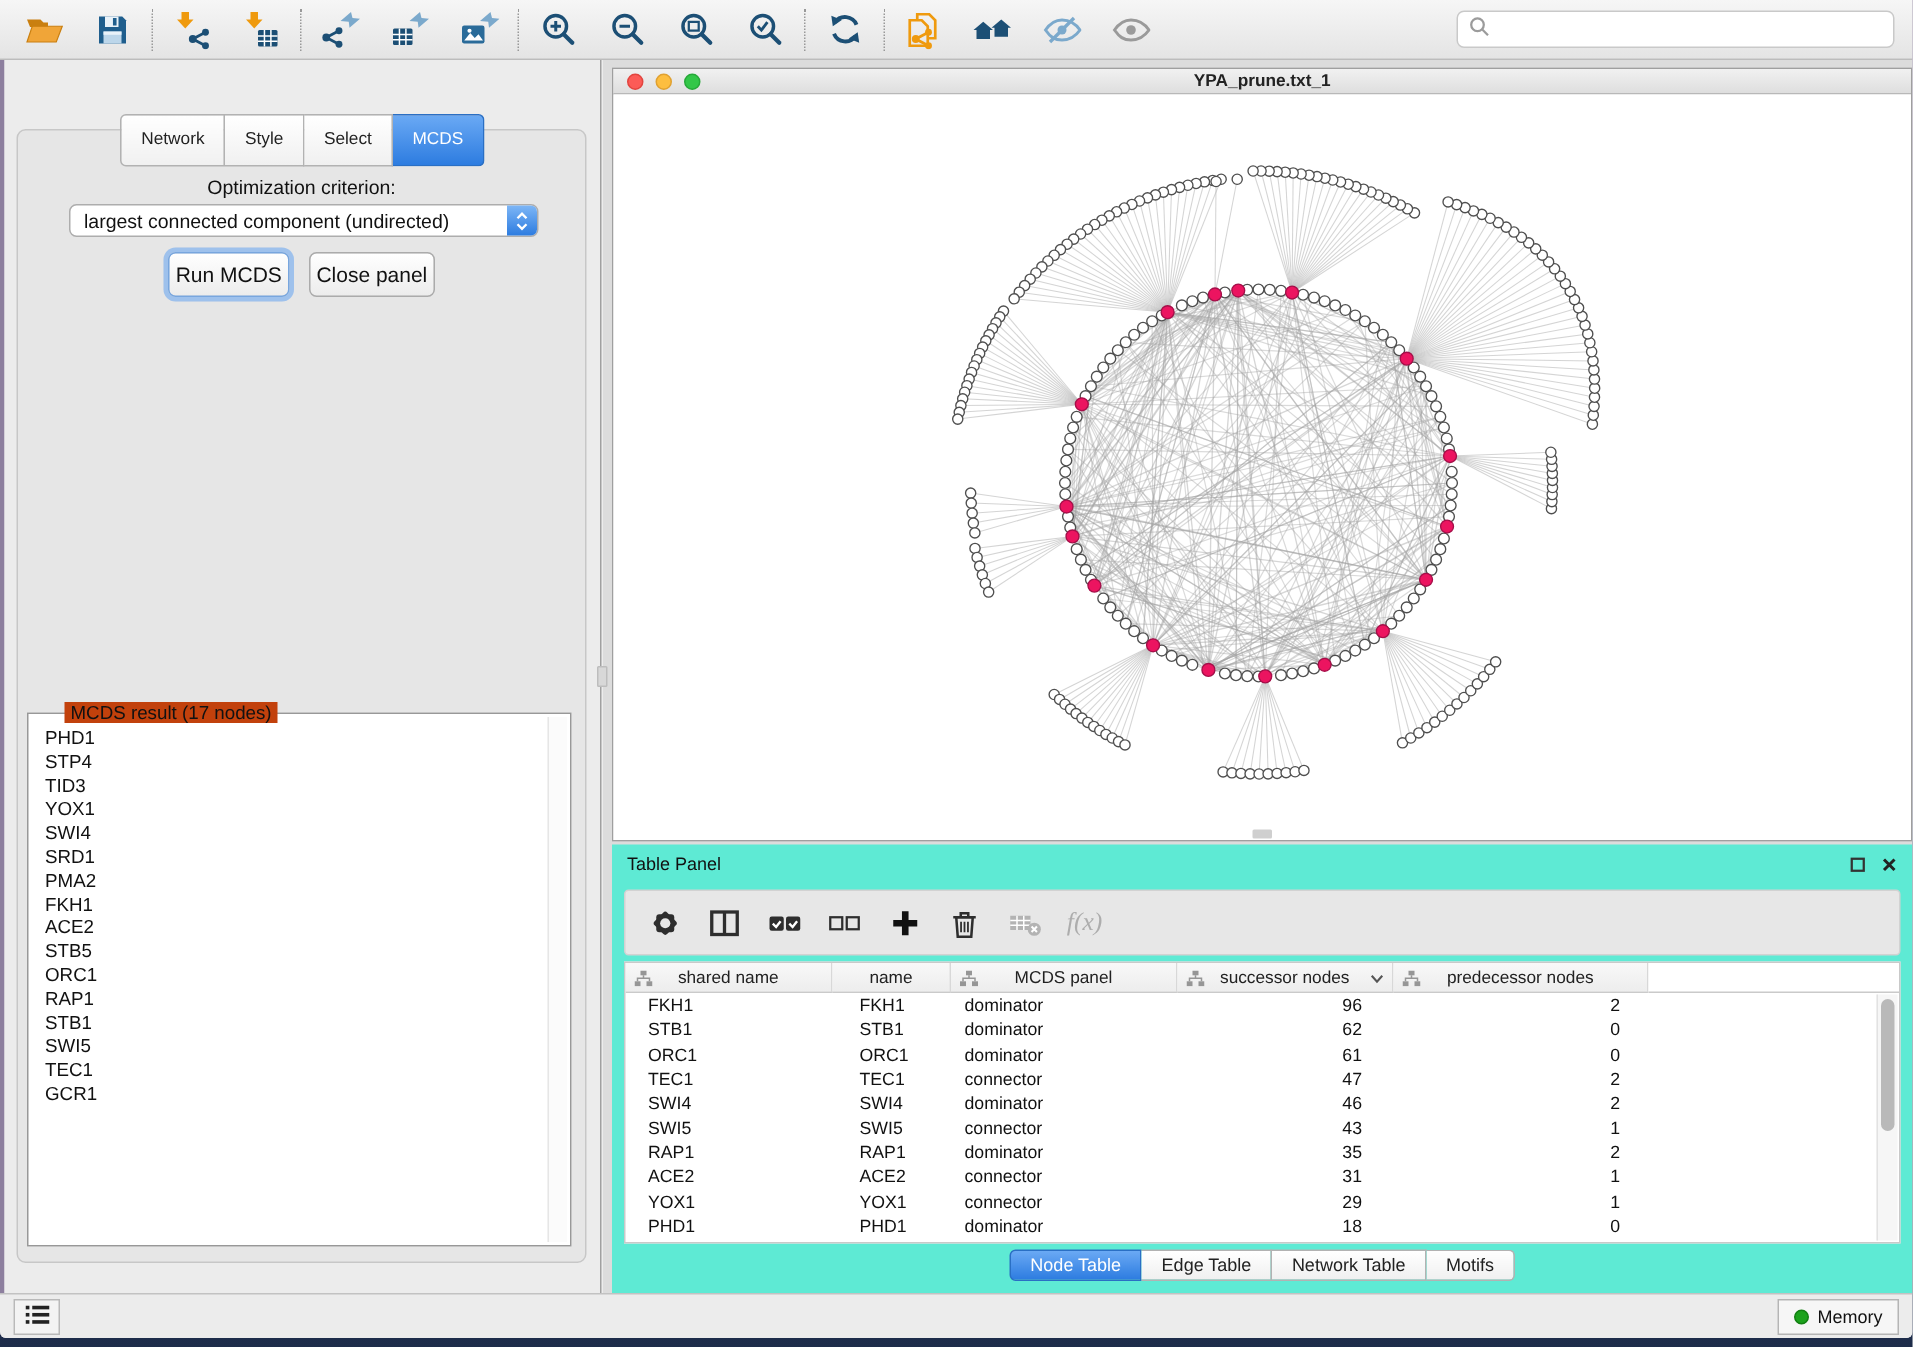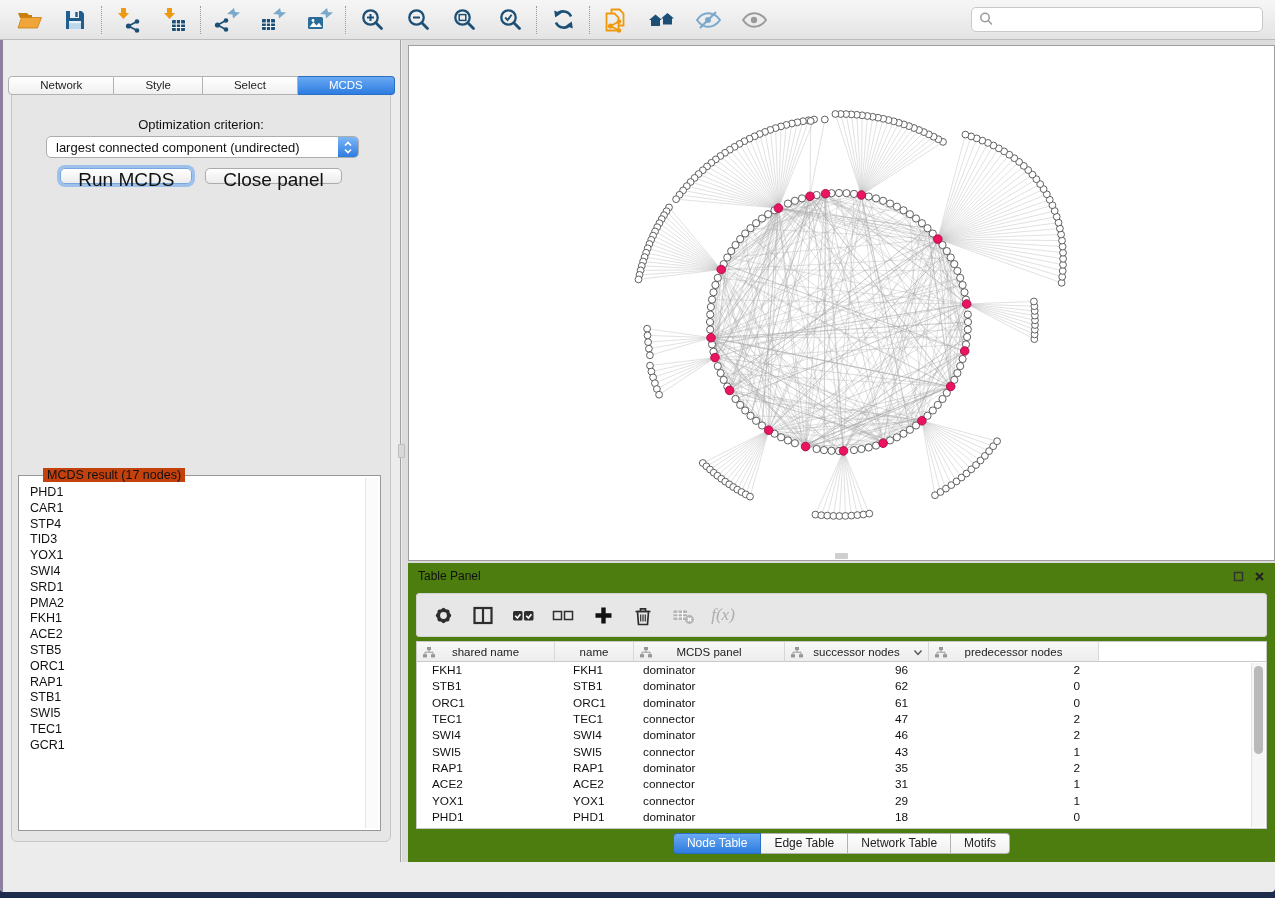--- a/index.html
+++ b/index.html
@@ -27,35 +27,35 @@
   
   .panel-header { height:26px; display:flex; align-items:center; padding:0 10px; font-size:12px; color:#111; }
   .win-btns { margin-left:auto; display:flex; gap:10px; align-items:center; }
   .win-btns span { display:flex; }
 
   
   #wall-left { position:absolute; left:0; top:40px; width:3px; bottom:0; background:#8d7f9e; }
   #control-panel { position:absolute; left:3px; top:40px; width:398px; bottom:30px;
     background:#ececec; border-right:1px solid #a0a0a0; }
   .cp-tabs { position:absolute; top:36px; left:0; right:0; display:flex; justify-content:center; z-index:3; }
-  .tab { height:19px; line-height:17px; padding:0 31px; font-size:11.5px;
+  .tab { height:35px; line-height:17px; padding:0 13px; font-size:11.5px;
     background:linear-gradient(#ffffff,#f0f0f0); border:1px solid #b2b2b2; border-left:none; color:#222; cursor:default; }
   .tab:first-child { border-left:1px solid #b2b2b2; border-radius:4px 0 0 4px; }
   .tab:last-child { border-radius:0 4px 4px 0; }
   .tab.selected { background:linear-gradient(#6aa9f4,#2d7ce0); color:#fff; border-color:#2a6fc4; }
   .cp-body { position:absolute; top:46px; left:8px; right:9px; bottom:20px;
     background:#e6e6e6; border:1px solid #c7c7c7; border-radius:6px; }
   .opt-label { text-align:center; margin-top:30px; font-size:13px; color:#111; }
   .combo { position:absolute; top:49px; left:34px; width:313px; height:22px; background:#fff;
     border:1px solid #adadad; border-radius:5px; display:flex; align-items:center; font-size:13px; cursor:default; }
   .combo .val { padding-left:9px; flex:1; white-space:nowrap; overflow:hidden; }
   .combo .stepper { width:20px; height:20px; margin-right:0px; border-radius:0 4px 4px 0;
     background:linear-gradient(#7db6f6,#2d7ce0); display:flex; align-items:center; justify-content:center; }
   .btn-row { position:absolute; top:81px; left:0; right:0; display:flex; justify-content:center; gap:13px; }
-  .btn { height:16px; padding:0 17px; font-size:19px; color:#111;
+  .btn { height:30px; padding:0 4px; font-size:14px; color:#111;
     background:linear-gradient(#ffffff,#ececec); border:1px solid #ababab; border-radius:5px; cursor:default; }
   .btn.focused { box-shadow:0 0 0 3px rgba(110,168,240,.6); border-color:#78a6de; }
   .result-box { position:absolute; left:6px; right:9px; top:388px; bottom:10px;
     border:1px solid #989898; background:#fff; }
   .result-legend { position:absolute; top:-8px; left:24px; background:#c2410c; padding:0 4px; font-size:12.5px; }
   .result-list { position:absolute; inset:2px 16px 2px 2px; overflow:hidden; padding:7px 0 0 9px;
     font-size:12.5px; line-height:15.8px; }
   .result-scroll { position:absolute; top:2px; right:2px; bottom:2px; width:13px;
     background:#fbfbfb; border-left:1px solid #e6e6e6; }
 
@@ -72,21 +72,21 @@
     position:relative; display:flex; align-items:center; justify-content:center;
     font-size:11.5px; font-weight:bold; color:#222; }
   .lights { position:absolute; left:9px; top:3px; display:flex; gap:8px; }
   .light { width:11px; height:11px; border-radius:50%; }
   .light.red { background:#fc5b57; border:1px solid #e2453f; }
   .light.yellow { background:#fdbe3f; border:1px solid #e0a131; }
   .light.green { background:#33c748; border:1px solid #27a939; }
   .nw-canvas { position:absolute; left:0; right:0; top:17px; bottom:0; background:#fff; }
 
   
-  #tablepanel { position:absolute; left:6px; top:523px; right:0; bottom:0; background:#4d7c0f; }
+  #tablepanel { position:absolute; left:6px; top:523px; right:0; bottom:0; background:#5eead4; }
   .tp-toolbar { position:absolute; left:8px; right:8px; top:30px; height:44px; background:#e7e7e7;
     border:1px solid #d2d2d2; border-radius:3px; display:flex; align-items:center; gap:16px; padding:0 14px; }
   .tp-ticon { border:none; background:transparent; display:flex; align-items:center; justify-content:center;
     width:24px; height:26px; cursor:default; }
   .tp-table { position:absolute; left:8px; right:8px; top:78px; height:188px; background:#fff;
     border:1px solid #c9c9c9; overflow:hidden; }
   .thead { display:flex; height:20px; }
   .th { position:relative; display:flex; align-items:center; justify-content:center; font-size:11.5px;
     color:#222; background:linear-gradient(#f8f8f8,#ededed); border-right:1px solid #d8d8d8;
     border-bottom:1px solid #cacaca; flex-shrink:0; cursor:default; }
@@ -347,21 +347,20 @@
           </span>
       </div>
       <div class="btn-row">
         <button class="btn focused">Run MCDS</button>
         <button class="btn">Close panel</button>
       </div>
       <div class="result-box">
         <span class="result-legend">MCDS result (17 nodes)</span>
         <div class="result-list">
             <div class="result-item">PHD1</div>
-            <div class="result-item">CAR1</div>
             <div class="result-item">STP4</div>
             <div class="result-item">TID3</div>
             <div class="result-item">YOX1</div>
             <div class="result-item">SWI4</div>
             <div class="result-item">SRD1</div>
             <div class="result-item">PMA2</div>
             <div class="result-item">FKH1</div>
             <div class="result-item">ACE2</div>
             <div class="result-item">STB5</div>
             <div class="result-item">ORC1</div>
@@ -374,20 +373,28 @@
         <div class="result-scroll"></div>
       </div>
     </div>
   </div>
 
   <div id="right">
     <div class="v-grip"></div>
     <div class="h-grip"></div>
 
     <div id="netwin">
+      <div class="nw-title">
+        <span class="lights">
+          <span class="light red"></span>
+          <span class="light yellow"></span>
+          <span class="light green"></span>
+        </span>
+        <span>YPA_prune.txt_1</span>
+      </div>
       <div class="nw-canvas">
         <svg id="netsvg" width="866" height="497" viewBox="0 0 866 497">
             <g>
               <line x1="557.7" y1="241.0" x2="303.0" y2="281.4" stroke="#a3a3a3" stroke-opacity="0.4" stroke-width="0.8"></line>
               <line x1="557.7" y1="241.0" x2="326.5" y2="336.0" stroke="#a3a3a3" stroke-opacity="0.4" stroke-width="0.8"></line>
               <line x1="557.7" y1="241.0" x2="318.3" y2="323.5" stroke="#a3a3a3" stroke-opacity="0.4" stroke-width="0.8"></line>
               <line x1="557.7" y1="241.0" x2="500.9" y2="366.8" stroke="#a3a3a3" stroke-opacity="0.4" stroke-width="0.8"></line>
               <line x1="557.7" y1="241.0" x2="304.5" y2="288.7" stroke="#a3a3a3" stroke-opacity="0.4" stroke-width="0.8"></line>
               <line x1="557.7" y1="241.0" x2="545.3" y2="201.1" stroke="#a3a3a3" stroke-opacity="0.4" stroke-width="0.8"></line>
               <line x1="557.7" y1="241.0" x2="303.0" y2="281.4" stroke="#a3a3a3" stroke-opacity="0.4" stroke-width="0.8"></line>
@@ -1392,13 +1399,31 @@
       </div>
       <div class="tp-tabs">
           <button class="tab selected">Node Table</button>
           <button class="tab">Edge Table</button>
           <button class="tab">Network Table</button>
           <button class="tab">Motifs</button>
         </div>
     </div>
   </div>
 
+  <div id="statusbar">
+    <button class="sb-btn">
+      <span><svg width="16" height="13">
+            <g fill="#222">
+              <rect x="0" y="0.5" width="2.6" height="2.4"></rect>
+              <rect x="4.5" y="0.5" width="11.5" height="2.4"></rect>
+              <rect x="0" y="5.3" width="2.6" height="2.4"></rect>
+              <rect x="4.5" y="5.3" width="11.5" height="2.4"></rect>
+              <rect x="0" y="10.1" width="2.6" height="2.4"></rect>
+              <rect x="4.5" y="10.1" width="11.5" height="2.4"></rect>
+            </g>
+          </svg></span>
+    </button>
+    <button class="mem-btn">
+      <span class="mem-dot"></span>
+      <span>Memory</span>
+    </button>
+  </div>
 </div>
 
 </body></html>

